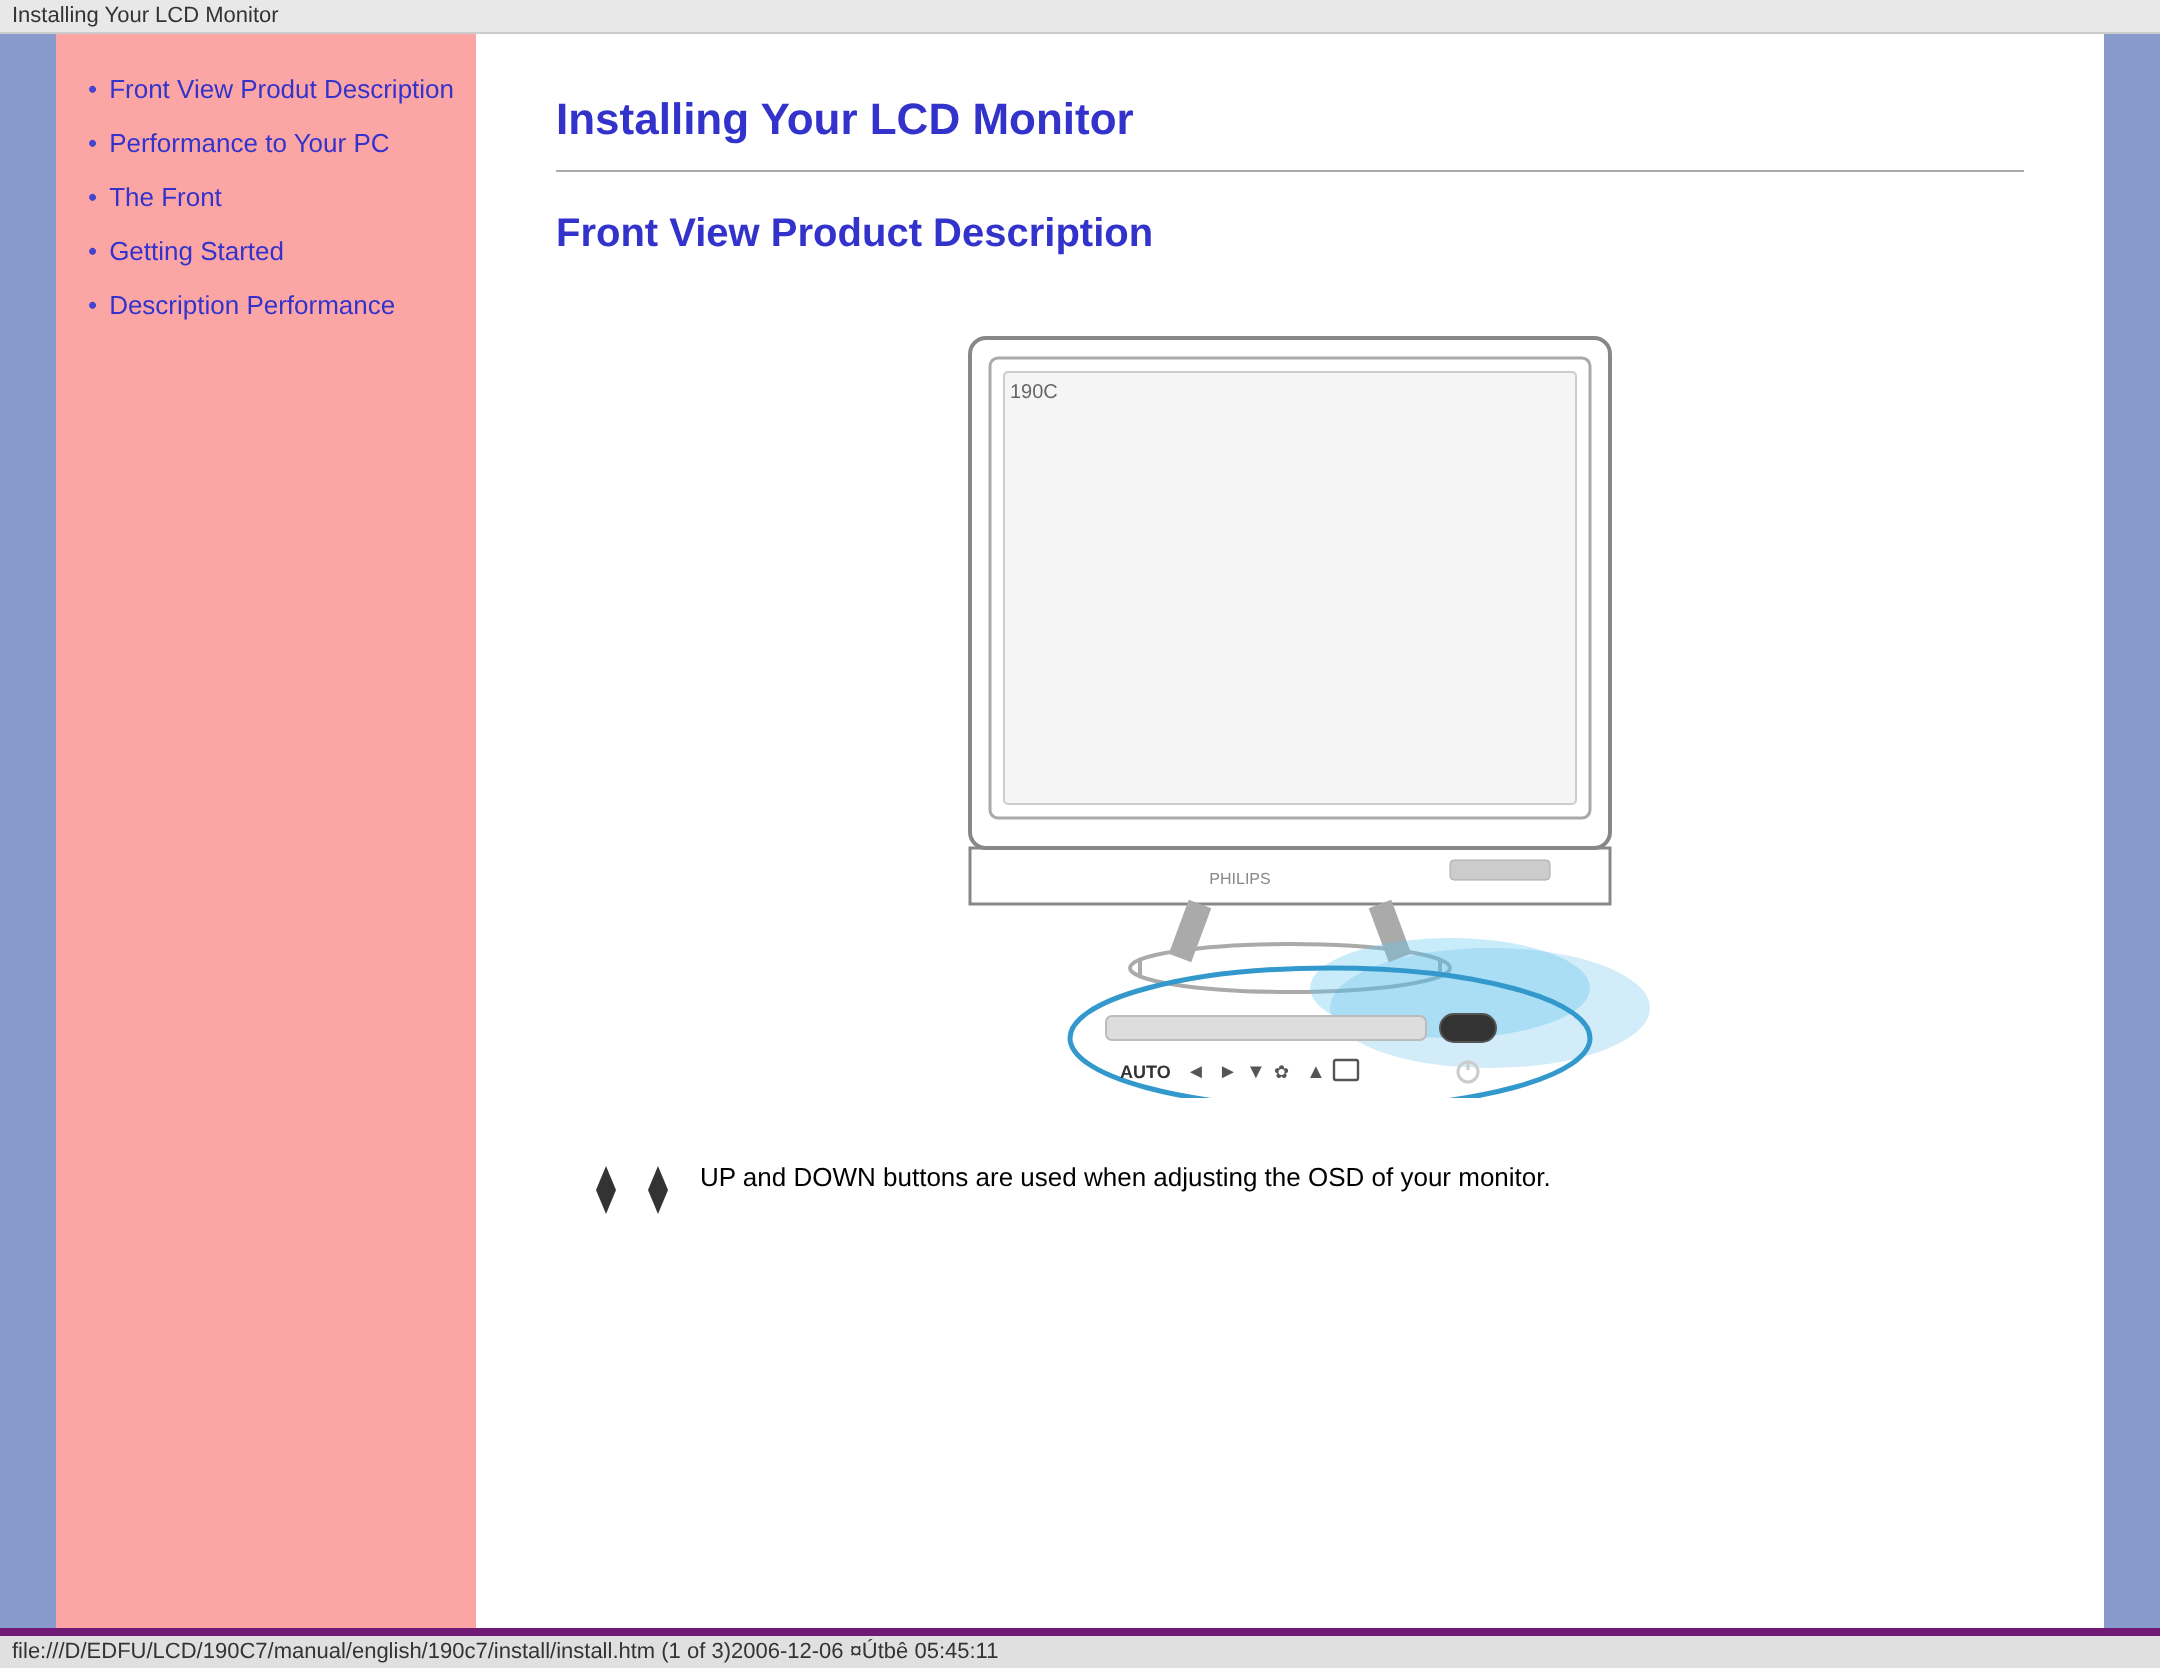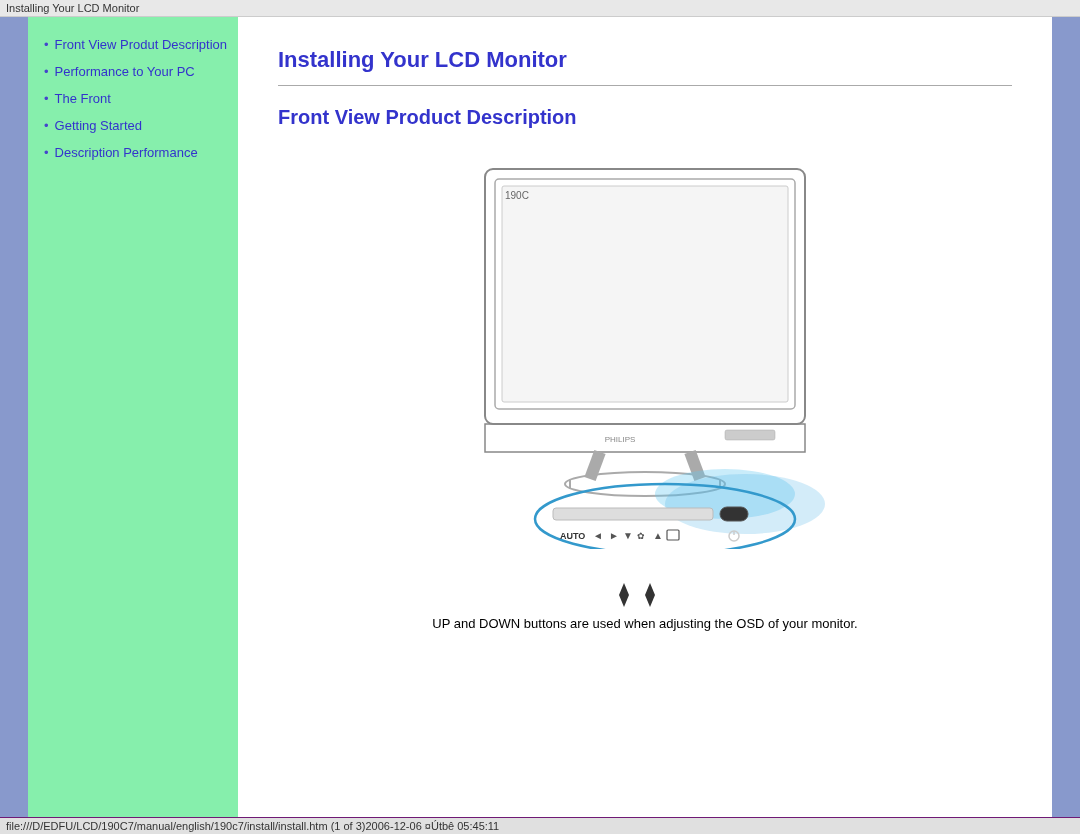--- a/index.html
+++ b/index.html
@@ -25,21 +25,21 @@
       flex: 1;
       overflow: hidden;
     }
     .left-stripe {
       width: 28px;
       background: #8899cc;
       flex-shrink: 0;
     }
     .sidebar {
       width: 210px;
-      background: #86efac;
+      background: #fca5a5;
       padding: 20px 10px 20px 16px;
       flex-shrink: 0;
     }
     .sidebar ul {
       list-style: none;
       padding: 0;
     }
     .sidebar ul li {
       margin-bottom: 10px;
       display: flex;
@@ -87,39 +87,38 @@
     }
     .monitor-illustration {
       display: flex;
       justify-content: center;
       align-items: flex-start;
       margin-bottom: 30px;
       position: relative;
     }
     .description-row {
       display: flex;
-      align-items: center;
+      align-items: flex-start;
       margin-top: 10px;
       padding: 0 20px;
-      flex-direction: column;
     }
     .arrow-icon {
       font-size: 20px;
       margin-right: 16px;
       flex-shrink: 0;
       margin-top: 2px;
     }
     .description-text {
       font-size: 13px;
       color: #000;
       line-height: 1.5;
     }
     .status-bar {
       background: #e0e0e0;
-      border-top: 1px solid #701a75;
+      border-top: 4px solid #701a75;
       font-size: 11px;
       color: #333;
       padding: 2px 6px;
     }
   </style>
 </head>
 <body>
 
 <div class="title-bar">
   <span>Installing Your LCD Monitor</span>

